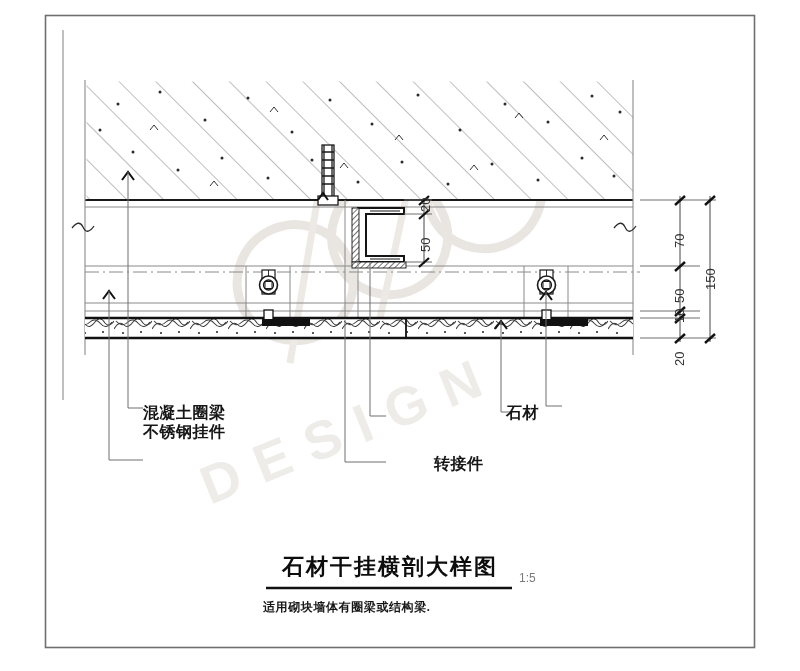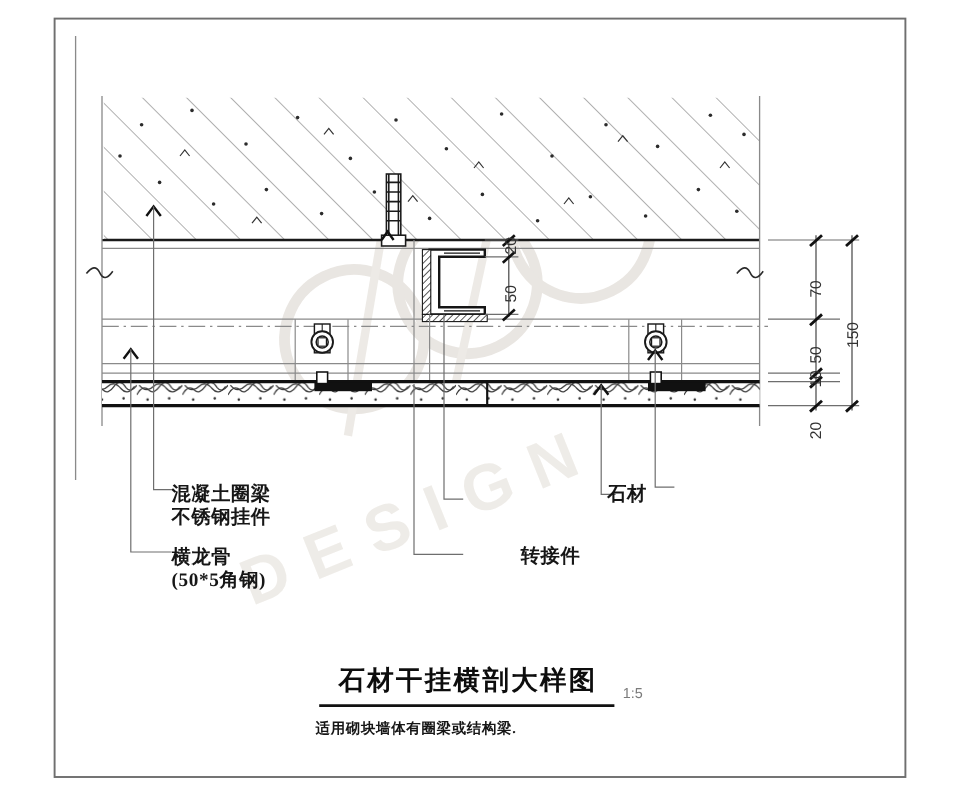--- a/index.html
+++ b/index.html
@@ -255,24 +255,20 @@
   </g>
 
   <line x1="266" y1="588" x2="512" y2="588" stroke="#111" stroke-width="2.4"></line>
 </svg>
 
 <div class="txt lbl" style="left:143px;top:404px;">
   <div>混凝土圈梁</div>
   <div>不锈钢挂件</div>
 </div>
 
-<div class="txt lbl" style="left:143px;top:456px;">
-  <div>横龙骨</div>
-  <div>(50*5角钢)</div>
-</div>
 
 
 <div class="txt lbl" style="left:386px;top:455px;margin-left:48px;">
   <div>转接件</div>
 </div>
 
 <div class="txt lbl" style="left:506px;top:404px;">
   <div>石材</div>
 </div>
 

